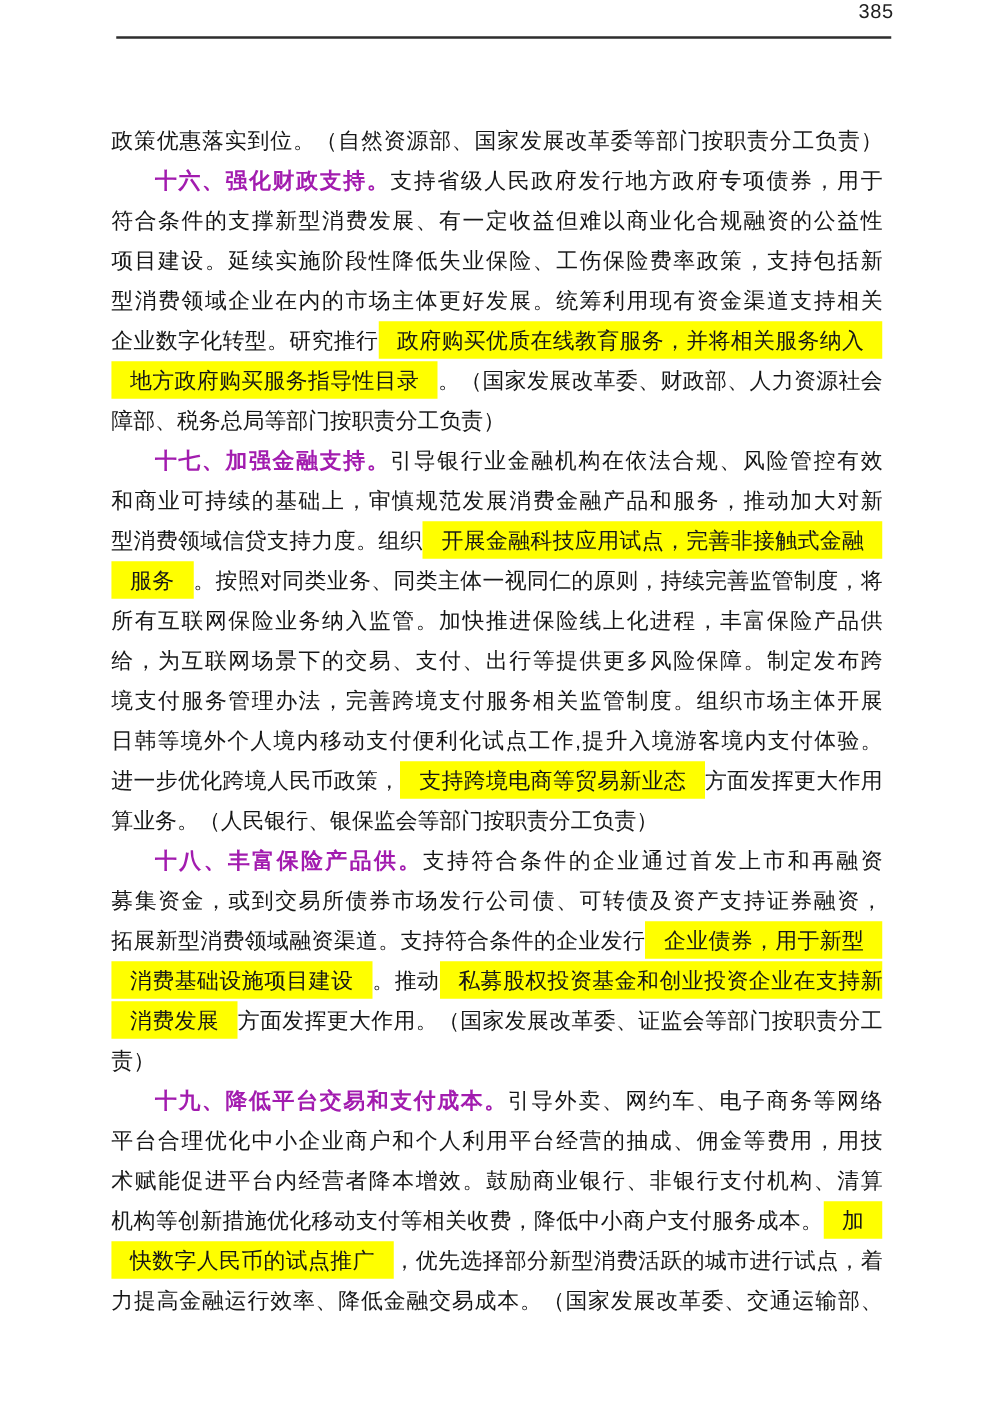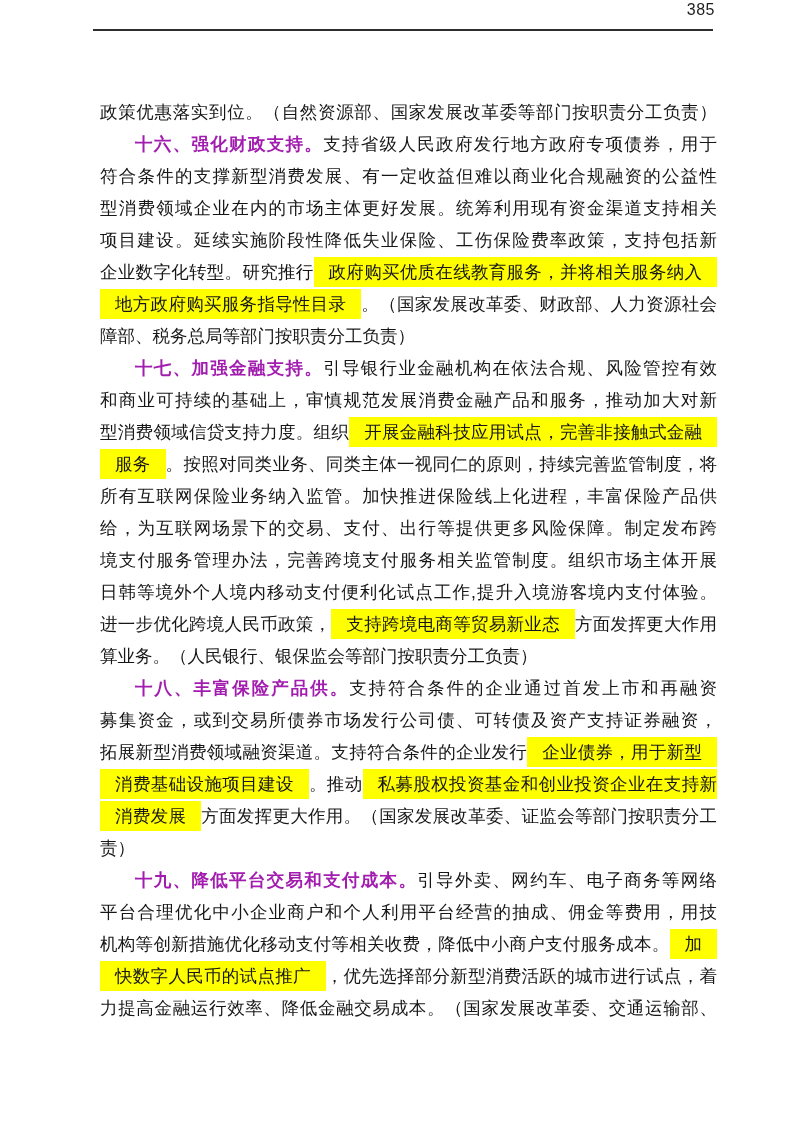--- a/index.html
+++ b/index.html
@@ -27,21 +27,21 @@
   .header-rule {
     position: absolute;
     left: 93px;
     top: 29px;
     width: 620px;
     height: 2px;
     background: #2e2e2e;
   }
   .text-block {
     position: absolute;
-    left: 100px;
+    left: 89px;
     top: 96px;
     width: 617px;
   }
   .line {
     height: 32px;
     line-height: 32px;
     font-size: 17.5px;
     text-align: justify;
     text-align-last: justify;
     word-break: break-all;
@@ -66,22 +66,22 @@
 </head>
 <body>
 
 <div class="page">
   <div class="page-number">385</div>
   <div class="header-rule"></div>
   <div class="text-block">
       <div class="line"><span class="">政策优惠落实到位。（自然资源部、国家发展改革委等部门按职责分工负责）</span></div>
       <div class="line indent"><span class="seg-bold ">十六、强化财政支持。</span><span class="">支持省级人民政府发行地方政府专项债券，用于</span></div>
       <div class="line"><span class="">符合条件的支撑新型消费发展、有一定收益但难以商业化合规融资的公益性</span></div>
+      <div class="line"><span class="">项目建设。延续实施阶段性降低失业保险、工伤保险费率政策，支持包括新</span></div>
       <div class="line"><span class="">型消费领域企业在内的市场主体更好发展。统筹利用现有资金渠道支持相关</span></div>
-      <div class="line"><span class="">项目建设。延续实施阶段性降低失业保险、工伤保险费率政策，支持包括新</span></div>
       <div class="line"><span class="">企业数字化转型。研究推行</span><span class="seg-hl">政府购买优质在线教育服务，并将相关服务纳入</span></div>
       <div class="line"><span class="seg-hl">地方政府购买服务指导性目录</span><span class="">。（国家发展改革委、财政部、人力资源社会保</span></div>
       <div class="line para-end"><span class="">障部、税务总局等部门按职责分工负责）</span></div>
       <div class="line indent"><span class="seg-bold ">十七、加强金融支持。</span><span class="">引导银行业金融机构在依法合规、风险管控有效</span></div>
       <div class="line"><span class="">和商业可持续的基础上，审慎规范发展消费金融产品和服务，推动加大对新</span></div>
       <div class="line"><span class="">型消费领域信贷支持力度。组织</span><span class="seg-hl">开展金融科技应用试点，完善非接触式金融</span></div>
       <div class="line"><span class="seg-hl">服务</span><span class="">。按照对同类业务、同类主体一视同仁的原则，持续完善监管制度，将</span></div>
       <div class="line"><span class="">所有互联网保险业务纳入监管。加快推进保险线上化进程，丰富保险产品供</span></div>
       <div class="line"><span class="">给，为互联网场景下的交易、支付、出行等提供更多风险保障。制定发布跨</span></div>
       <div class="line"><span class="">境支付服务管理办法，完善跨境支付服务相关监管制度。组织市场主体开展</span></div>
@@ -89,17 +89,18 @@
       <div class="line"><span class="">进一步优化跨境人民币政策，</span><span class="seg-hl">支持跨境电商等贸易新业态</span><span class="">方面发挥更大作用</span></div>
       <div class="line para-end"><span class="">算业务。（人民银行、银保监会等部门按职责分工负责）</span></div>
       <div class="line indent"><span class="seg-bold ">十八、丰富保险产品供。</span><span class="">支持符合条件的企业通过首发上市和再融资</span></div>
       <div class="line"><span class="">募集资金，或到交易所债券市场发行公司债、可转债及资产支持证券融资，</span></div>
       <div class="line"><span class="">拓展新型消费领域融资渠道。支持符合条件的企业发行</span><span class="seg-hl">企业债券，用于新型</span></div>
       <div class="line"><span class="seg-hl">消费基础设施项目建设</span><span class="">。推动</span><span class="seg-hl">私募股权投资基金和创业投资企业在支持新型</span></div>
       <div class="line"><span class="seg-hl">消费发展</span><span class="">方面发挥更大作用。（国家发展改革委、证监会等部门按职责分工负</span></div>
       <div class="line para-end"><span class="">责）</span></div>
       <div class="line indent"><span class="seg-bold ">十九、降低平台交易和支付成本。</span><span class="">引导外卖、网约车、电子商务等网络</span></div>
       <div class="line"><span class="">平台合理优化中小企业商户和个人利用平台经营的抽成、佣金等费用，用技</span></div>
+      <div class="line"><span class="">术赋能促进平台内经营者降本增效。鼓励商业银行、非银行支付机构、清算</span></div>
       <div class="line"><span class="">机构等创新措施优化移动支付等相关收费，降低中小商户支付服务成本。</span><span class="seg-hl">加</span></div>
       <div class="line"><span class="seg-hl">快数字人民币的试点推广</span><span class="">，优先选择部分新型消费活跃的城市进行试点，着</span></div>
       <div class="line"><span class="">力提高金融运行效率、降低金融交易成本。（国家发展改革委、交通运输部、</span></div>
     </div>
 </div>
 
 </body></html>

